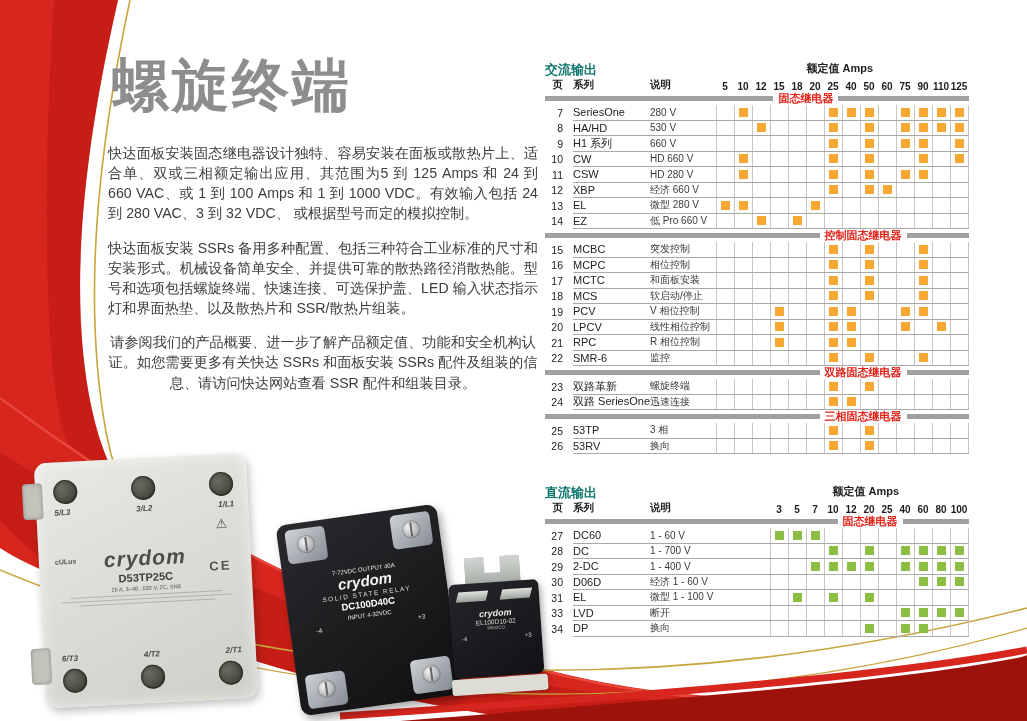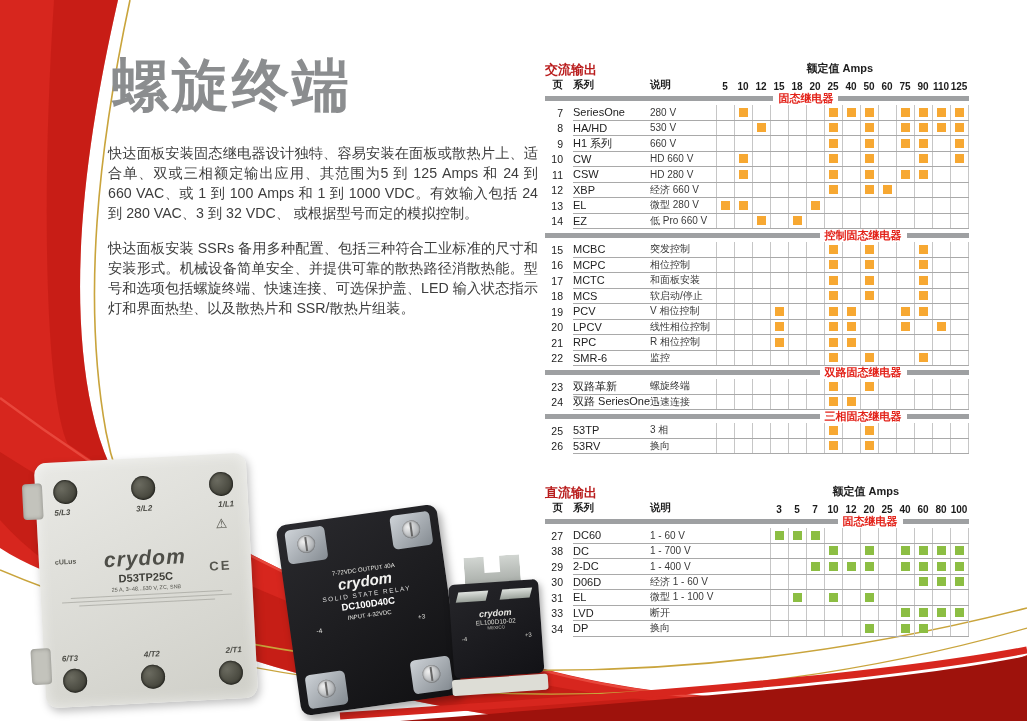--- a/index.html
+++ b/index.html
@@ -7,21 +7,21 @@
        font-family:"Liberation Sans","DejaVu Sans",sans-serif;}
   #bg{position:absolute;left:0;top:0;z-index:1;}
   
   .left-col{position:absolute;left:108px;top:48px;width:430px;z-index:3;}
   .page-title{font-size:57px;font-weight:bold;color:#8b8d8f;letter-spacing:3px;margin:0 0 18px 4px;}
   .intro{font-size:14.2px;line-height:1.42;color:#3d3d3d;margin:0 0 14px 0;text-align:justify;}
   .intro.centered{text-align:center;}
   
   .ssr-table{position:absolute;left:545px;top:60px;width:424px;z-index:3;}
   .thead1{position:relative;height:17px;}
-  .sec-title{font-size:13px;font-weight:bold;color:#b91c1c;}
+  .sec-title{font-size:13px;font-weight:bold;color:#0f766e;}
   .rating-label{position:absolute;top:1px;font-size:11px;font-weight:bold;color:#1c1c1c;}
   #ac-table .rating-label{right:96px;}
   #dc-table .rating-label{right:70px;}
   .thead2{display:flex;align-items:flex-end;height:15px;font-weight:bold;font-size:10.5px;color:#1c1c1c;}
   .pg-h{width:18px;text-align:right;}
   .series-h{width:77px;margin-left:10px;}
   .desc-h{width:66px;font-family:Liberation Serif, serif;}
   .amps-head{width:252px;display:flex;justify-content:flex-end;}
   .amp-num{width:18px;text-align:center;font-weight:bold;font-size:10px;}
   .divider{display:flex;align-items:center;height:13px;}
@@ -94,20 +94,21 @@
   <path d="M0,570 C250,676 620,712 1027,608" stroke="#c9a43c" stroke-width="1.6" fill="none"></path>
   <path d="M60,616 C360,720 720,716 1027,628" stroke="#c9a43c" stroke-width="1.3" fill="none"></path>
   <path d="M340,716 C640,696 880,678 1027,650" stroke="#d7261e" stroke-width="7" fill="none"></path>
   <path d="M400,721 C660,700 900,682 1027,656 L1027,721 Z" fill="#9e120c"></path>
 </svg>
 
 <div class="left-col">
   <h1 class="page-title">螺旋终端</h1>
   <p class="intro">快达面板安装固态继电器设计独特、容易安装在面板或散热片上、适合单、双或三相额定输出应用、其范围为5 到 125 Amps 和 24 到 660 VAC、或 1 到 100 Amps 和 1 到 1000 VDC。有效输入包括 24 到 280 VAC、3 到 32 VDC、 或根据型号而定的模拟控制。</p>
   <p class="intro">快达面板安装 SSRs 备用多种配置、包括三种符合工业标准的尺寸和安装形式。机械设备简单安全、并提供可靠的散热路径消散热能。型号和选项包括螺旋终端、快速连接、可选保护盖、LED 输入状态指示灯和界面热垫、以及散热片和 SSR/散热片组装。</p>
+  <p class="intro centered">请参阅我们的产品概要、进一步了解产品额定值、功能和安全机构认证。如您需要更多有关快达 SSRs 和面板安装 SSRs 配件及组装的信息、请访问快达网站查看 SSR 配件和组装目录。</p>
 </div>
 
 <div class="ssr-table" id="ac-table">
   <div class="thead1">
     <span class="sec-title">交流输出</span>
     <span class="rating-label">额定值 Amps</span>
   </div>
   <div class="thead2">
     <span class="pg-h">页</span>
     <span class="series-h">系列</span>
@@ -810,21 +811,21 @@
             <div class="acell"></div>
             <div class="acell"></div>
             <div class="acell"></div>
             <div class="acell"></div>
             <div class="acell"></div>
             <div class="acell"></div>
           </div>
         </div>
       </div>
       <div class="trow">
-        <span class="pg">38</span>
+        <span class="pg">28</span>
         <div class="rwrap">
           <span class="series">DC</span>
           <span class="desc">1 - 700 V</span>
           <div class="amps">
             <div class="acell"></div>
             <div class="acell"></div>
             <div class="acell"></div>
             <div class="acell">
               <div class="mark" style="background: rgb(140, 190, 67);"></div>
             </div>

